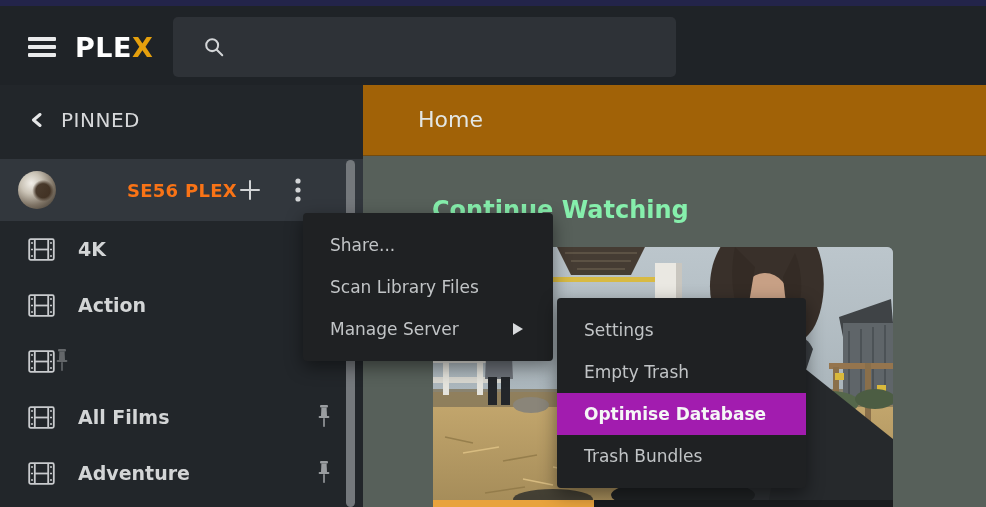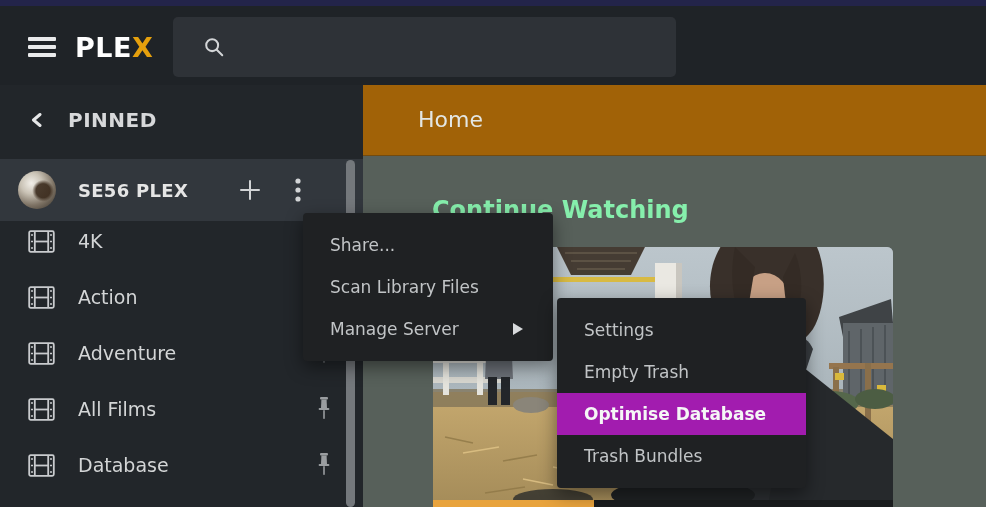--- a/index.html
+++ b/index.html
@@ -29,31 +29,31 @@
   
   .card { position:absolute; left:70px; top:162px; width:460px; height:260px; border-radius:6px 6px 0 0; overflow:hidden; background:#9aa4a9; cursor:pointer; }
   .card svg { display:block; width:460px; height:253px; }
   .progress { position:absolute; left:0; bottom:0; width:460px; height:7px; background:#1a1c1e; }
   .progress-fill { height:7px; background:#e8a33d; }
 
   
   .sidebar { position:absolute; left:0; top:85px; width:363px; height:422px; background:#22262a; }
   .pinned-row { position:absolute; left:0; top:0; width:363px; height:70px; display:flex; align-items:center; cursor:pointer; }
   .chev-left { margin-left:30px; width:14px; height:14px; }
-  .pinned-label { margin-left:24px; font-size:20px; font-weight:700; letter-spacing:.5px; color:#d7d8da; }
+  .pinned-label { margin-left:17px; font-size:20px; font-weight:400; letter-spacing:.5px; color:#d7d8da; }
   .server-row { position:absolute; left:0; top:74px; width:363px; height:62px; background:#32373d; display:flex; align-items:center; cursor:pointer; }
   .avatar { margin-left:18px; width:38px; height:38px; border-radius:50%;
     background:radial-gradient(circle at 35% 32%, #f2efe9 0%, #c9c2b5 30%, #7d7264 62%, #3a342c 95%); position:relative; flex:0 0 auto; }
   .avatar::after { content:""; position:absolute; inset:0; border-radius:50%;
     background:radial-gradient(circle at 66% 52%, rgba(58,42,28,.9) 0 22%, rgba(58,42,28,0) 34%); }
-  .server-name { margin-left:22px; font-size:18px; font-weight:700; letter-spacing:.3px; color:#e5e5e5; flex:1; }
+  .server-name { margin-left:22px; font-size:18px; font-weight:700; letter-spacing:.3px; color:#f97316; flex:1;text-align:right; }
   .server-actions { display:flex; align-items:center; gap:22px; margin-right:52px; }
   .icon-btn { width:26px; height:26px; display:flex; align-items:center; justify-content:center; cursor:pointer; }
 
-  .lib-list { position:absolute; left:0; top:128px; width:363px; }
+  .lib-list { position:absolute; left:0; top:136px; width:363px;font-weight:bold; }
   .lib-row { position:relative; height:56px; display:flex; align-items:center; cursor:pointer; }
   .film-icon { margin-left:28px; width:27px; height:23px; flex:0 0 auto; }
   .lib-label { margin-left:23px; font-size:19px; color:#d3d5d6; flex:1; }
   .pin { margin-right:32px; width:14px; height:24px; flex:0 0 auto; cursor:pointer; }
   .pin.dim { opacity:.55; }
 
   .scrollbar { position:absolute; left:346px; top:75px; width:9px; height:347px; background:#74787c; border-radius:5px; cursor:pointer; }
 
   
   .menu { position:absolute; background:#1f2123; border-radius:4px; box-shadow:0 6px 18px rgba(0,0,0,.45); padding:11px 0; }
@@ -270,21 +270,20 @@
           <line x1="6.8" y1="11.5" x2="20.2" y2="11.5"></line>
           <g stroke-width="1.4">
               <line x1="3" y1="5" x2="5" y2="5"></line>
               <line x1="3" y1="11.5" x2="5" y2="11.5"></line>
               <line x1="3" y1="18" x2="5" y2="18"></line>
           <line x1="22" y1="5" x2="24" y2="5"></line>
               <line x1="22" y1="11.5" x2="24" y2="11.5"></line>
               <line x1="22" y1="18" x2="24" y2="18"></line>
             </g>
         </svg>
-        <span class="lib-label">Adventure</span>
         <svg class="pin dim" viewBox="0 0 14 24" fill="#9a9da0">
           <rect x="3" y="0" width="8" height="2.4" rx="1"></rect>
           <path d="M4.4 2.4 L4 11 H10 L9.6 2.4 Z"></path>
           <rect x="1.6" y="11" width="10.8" height="2" rx="1"></rect>
           <rect x="6.2" y="13" width="1.6" height="9" rx="0.8"></rect>
         </svg>
       </div>
       <div class="lib-row">
         <svg class="film-icon" viewBox="0 0 27 23" fill="none" stroke="#c9cbce" stroke-width="1.8">
           <rect x="1.2" y="1.2" width="24.6" height="20.6" rx="1.5"></rect>
@@ -316,21 +315,21 @@
           <line x1="6.8" y1="11.5" x2="20.2" y2="11.5"></line>
           <g stroke-width="1.4">
               <line x1="3" y1="5" x2="5" y2="5"></line>
               <line x1="3" y1="11.5" x2="5" y2="11.5"></line>
               <line x1="3" y1="18" x2="5" y2="18"></line>
           <line x1="22" y1="5" x2="24" y2="5"></line>
               <line x1="22" y1="11.5" x2="24" y2="11.5"></line>
               <line x1="22" y1="18" x2="24" y2="18"></line>
             </g>
         </svg>
-        <span class="lib-label">Database</span>
+        <span class="lib-label">Adventure</span>
         <svg class="pin" viewBox="0 0 14 24" fill="#9a9da0">
           <rect x="3" y="0" width="8" height="2.4" rx="1"></rect>
           <path d="M4.4 2.4 L4 11 H10 L9.6 2.4 Z"></path>
           <rect x="1.6" y="11" width="10.8" height="2" rx="1"></rect>
           <rect x="6.2" y="13" width="1.6" height="9" rx="0.8"></rect>
         </svg>
       </div>
     </div>
 
     <div class="scrollbar"></div>

